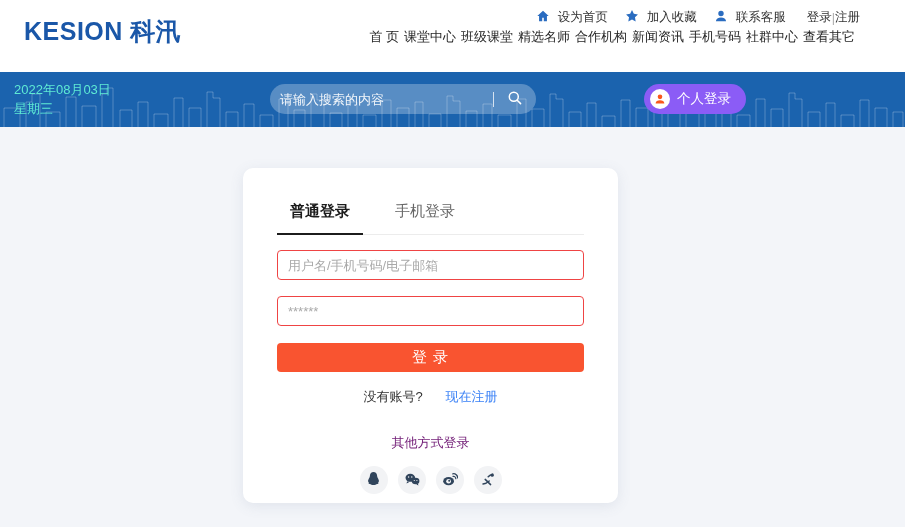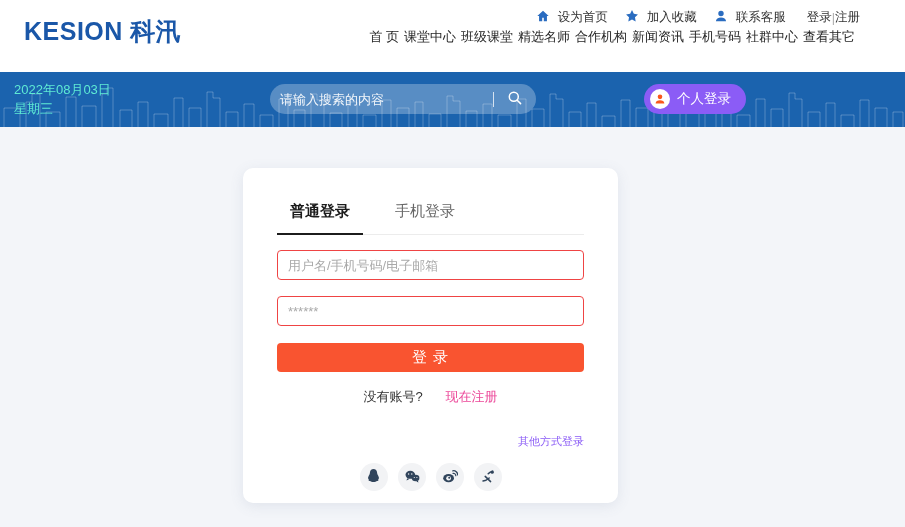--- a/index.html
+++ b/index.html
@@ -50,22 +50,22 @@
     height:2px;background:#1c1c1c}
   .tab.inactive{margin-left:32px}
   .field{display:block;width:100%;height:30px;margin-top:15px;border:1px solid #ef4444;
     border-radius:4px;padding:0 10px;font-size:13px;color:#333;outline:0}
   .field::placeholder{color:#a9a9a9}
   .field.pwd{margin-top:16px}
   .login-btn{display:block;width:100%;height:29px;margin-top:17px;border:0;
     border-radius:4px;background:#f95430;color:#fff;font-size:15px;
     letter-spacing:1px;cursor:pointer}
   .register-row{margin-top:16px;text-align:center;font-size:13px;color:#333}
-  .register-link{color:#ec4899;cursor:pointer;margin-left:19px;text-decoration:none}
-  .other-login{margin-top:28px;text-align:right;font-size:11px;color:#8b5cf6}
+  .register-link{color:#3b82f6;cursor:pointer;margin-left:19px;text-decoration:none}
+  .other-login{margin-top:28px;text-align:center;font-size:13px;color:#701a75}
   .social-row{margin-top:14px;display:flex;justify-content:center;gap:10px}
   .social{width:28px;height:28px;border-radius:50%;background:#f2f3f5;border:0;
     display:flex;align-items:center;justify-content:center;cursor:pointer}
 </style>
 </head>
 <body>
 
 <div class="header">
   <div class="logo">KESION 科汛</div>
 

